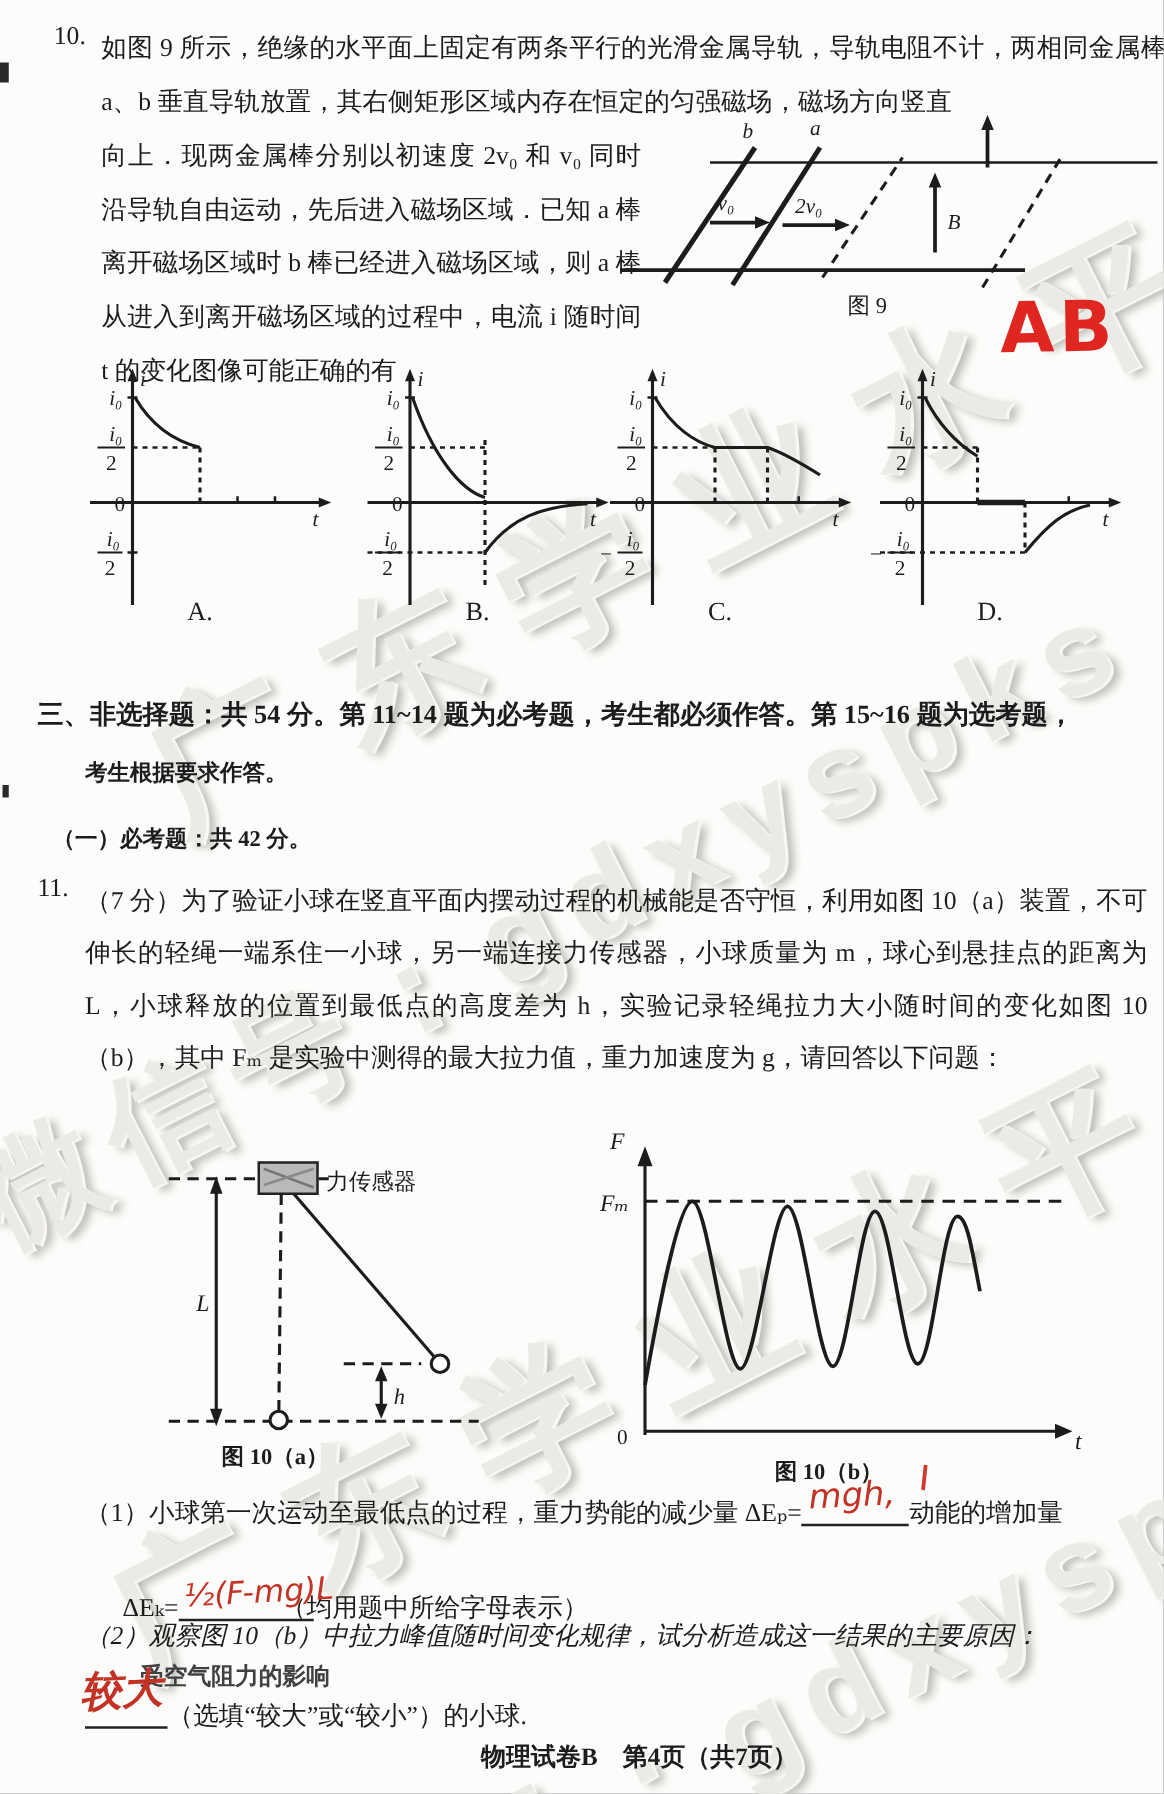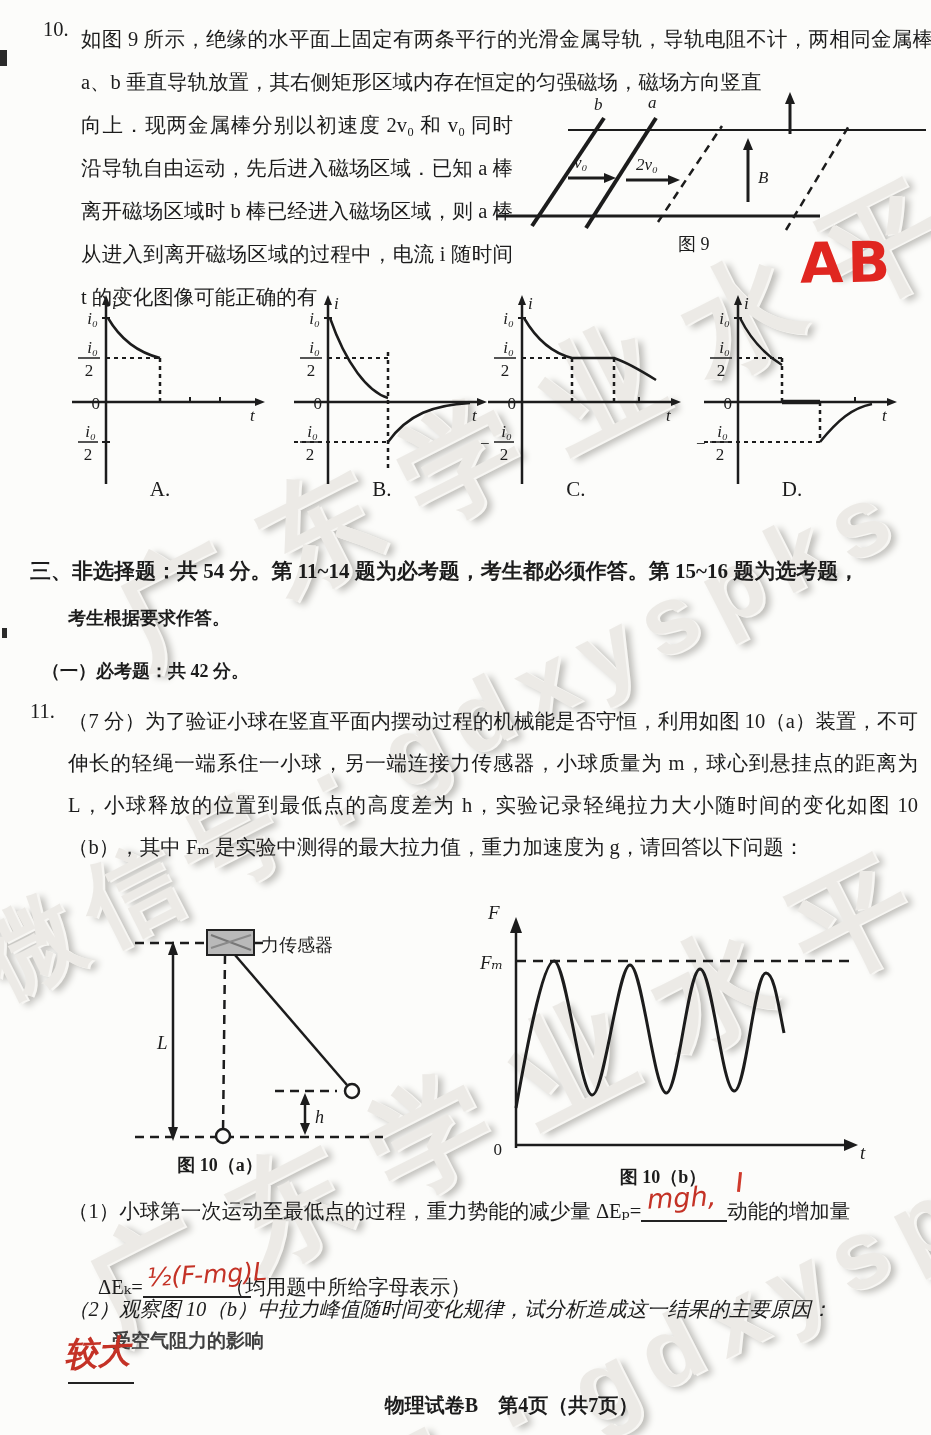--- a/index.html
+++ b/index.html
@@ -236,19 +236,19 @@
       <span>（1）小球第一次运动至最低点的过程，重力势能的减少量 ΔEₚ=</span><span class="blank" style="width:86px;"><span class="hw hw-ep">mgh,</span></span><span>动能的增加量</span>
     </div>
     <div class="abs qtext" style="left:98px;top:1266px;width:820px;">
       <span>ΔEₖ=</span><span class="blank" style="width:108px;margin-right:-26px;"><span class="hw hw-ek">½(F-mg)L</span></span><span>（均用题中所给字母表示）</span>
     </div>
 
     <div class="abs qtext" style="left:68px;top:1288px;width:850px;font-style:italic;">（2）观察图 10（b）中拉力峰值随时间变化规律，试分析造成这一结果的主要原因：</div>
     <div class="abs red-note" style="left:112px;top:1328px;">受空气阻力的影响</div>
 
     <div class="abs qtext" style="left:68px;top:1352px;width:850px;">
-      <span class="blank" style="width:66px;"><span class="hw hw-big">较大</span></span>
+      <span class="blank" style="width:66px;"><span class="hw hw-big">较大</span></span><span>（选填“较大”或“较小”）的小球.</span>
     </div>
 
     <div class="footer">物理试卷B　第4页（共7页）</div>
 
   </div>
 </div>
 
 </body></html>

